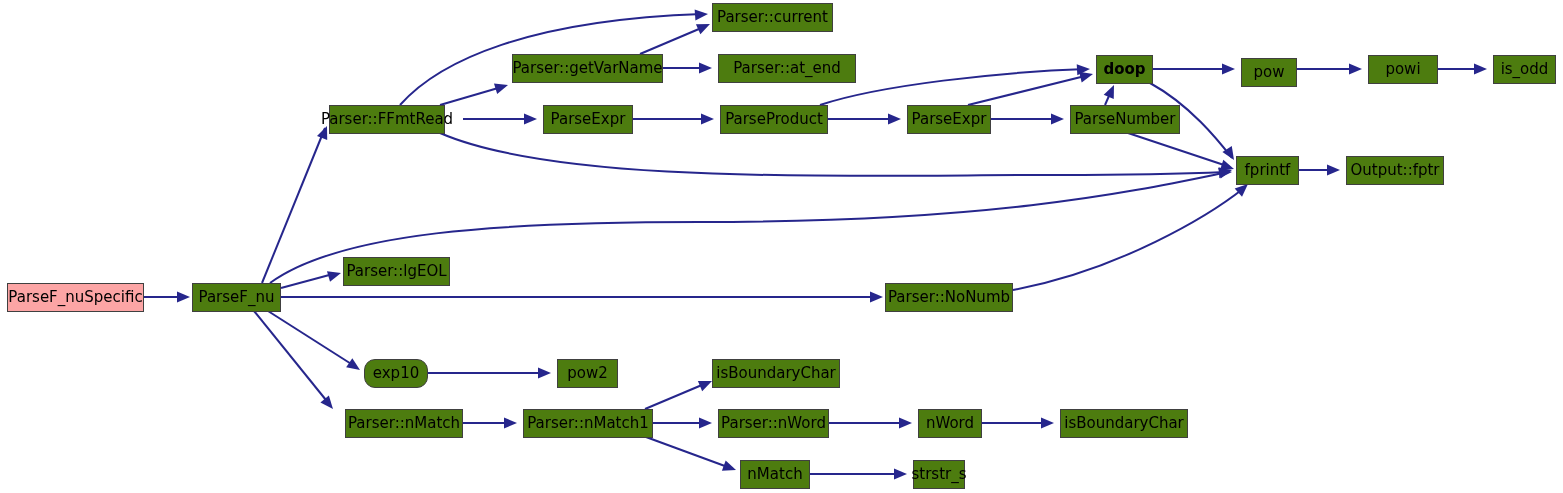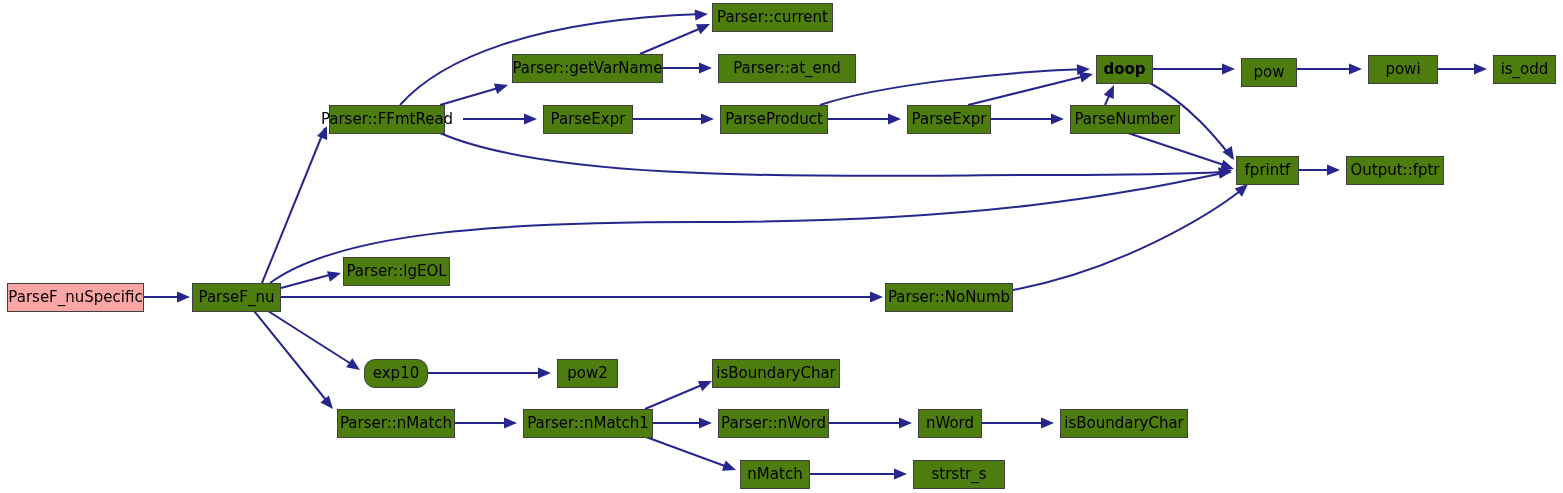--- a/index.html
+++ b/index.html
@@ -204,21 +204,21 @@
       </div>
       <div class="node" style="left: 329px; top: 105px; width: 116px;">
         <span>Parser::FFmtRead</span>
       </div>
       <div class="node" style="left: 343px; top: 257px; width: 107px;">
         <span>Parser::lgEOL</span>
       </div>
       <div class="node" style="left: 364px; top: 359px; width: 64px; border-radius: 11px;">
         <span>exp10</span>
       </div>
-      <div class="node" style="left: 337px; top: 409px; width: 118px;">
+      <div class="node" style="left: 345px; top: 409px; width: 118px;">
         <span>Parser::nMatch</span>
       </div>
       <div class="node" style="left: 512px; top: 54px; width: 151px;">
         <span>Parser::getVarName</span>
       </div>
       <div class="node" style="left: 543px; top: 105px; width: 90px;">
         <span>ParseExpr</span>
       </div>
       <div class="node" style="left: 557px; top: 359px; width: 61px;">
         <span>pow2</span>
@@ -246,21 +246,21 @@
       </div>
       <div class="node" style="left: 907px; top: 105px; width: 84px;">
         <span>ParseExpr</span>
       </div>
       <div class="node" style="left: 885px; top: 283px; width: 128px;">
         <span>Parser::NoNumb</span>
       </div>
       <div class="node" style="left: 918px; top: 409px; width: 64px;">
         <span>nWord</span>
       </div>
-      <div class="node" style="left: 913px; top: 460px; width: 92px;">
+      <div class="node" style="left: 913px; top: 460px; width: 52px;">
         <span>strstr_s</span>
       </div>
       <div class="node" style="left: 1096px; top: 55px; width: 57px; font-weight: bold;">
         <span>doop</span>
       </div>
       <div class="node" style="left: 1070px; top: 105px; width: 110px;">
         <span>ParseNumber</span>
       </div>
       <div class="node" style="left: 1060px; top: 409px; width: 128px;">
         <span>isBoundaryChar</span>

